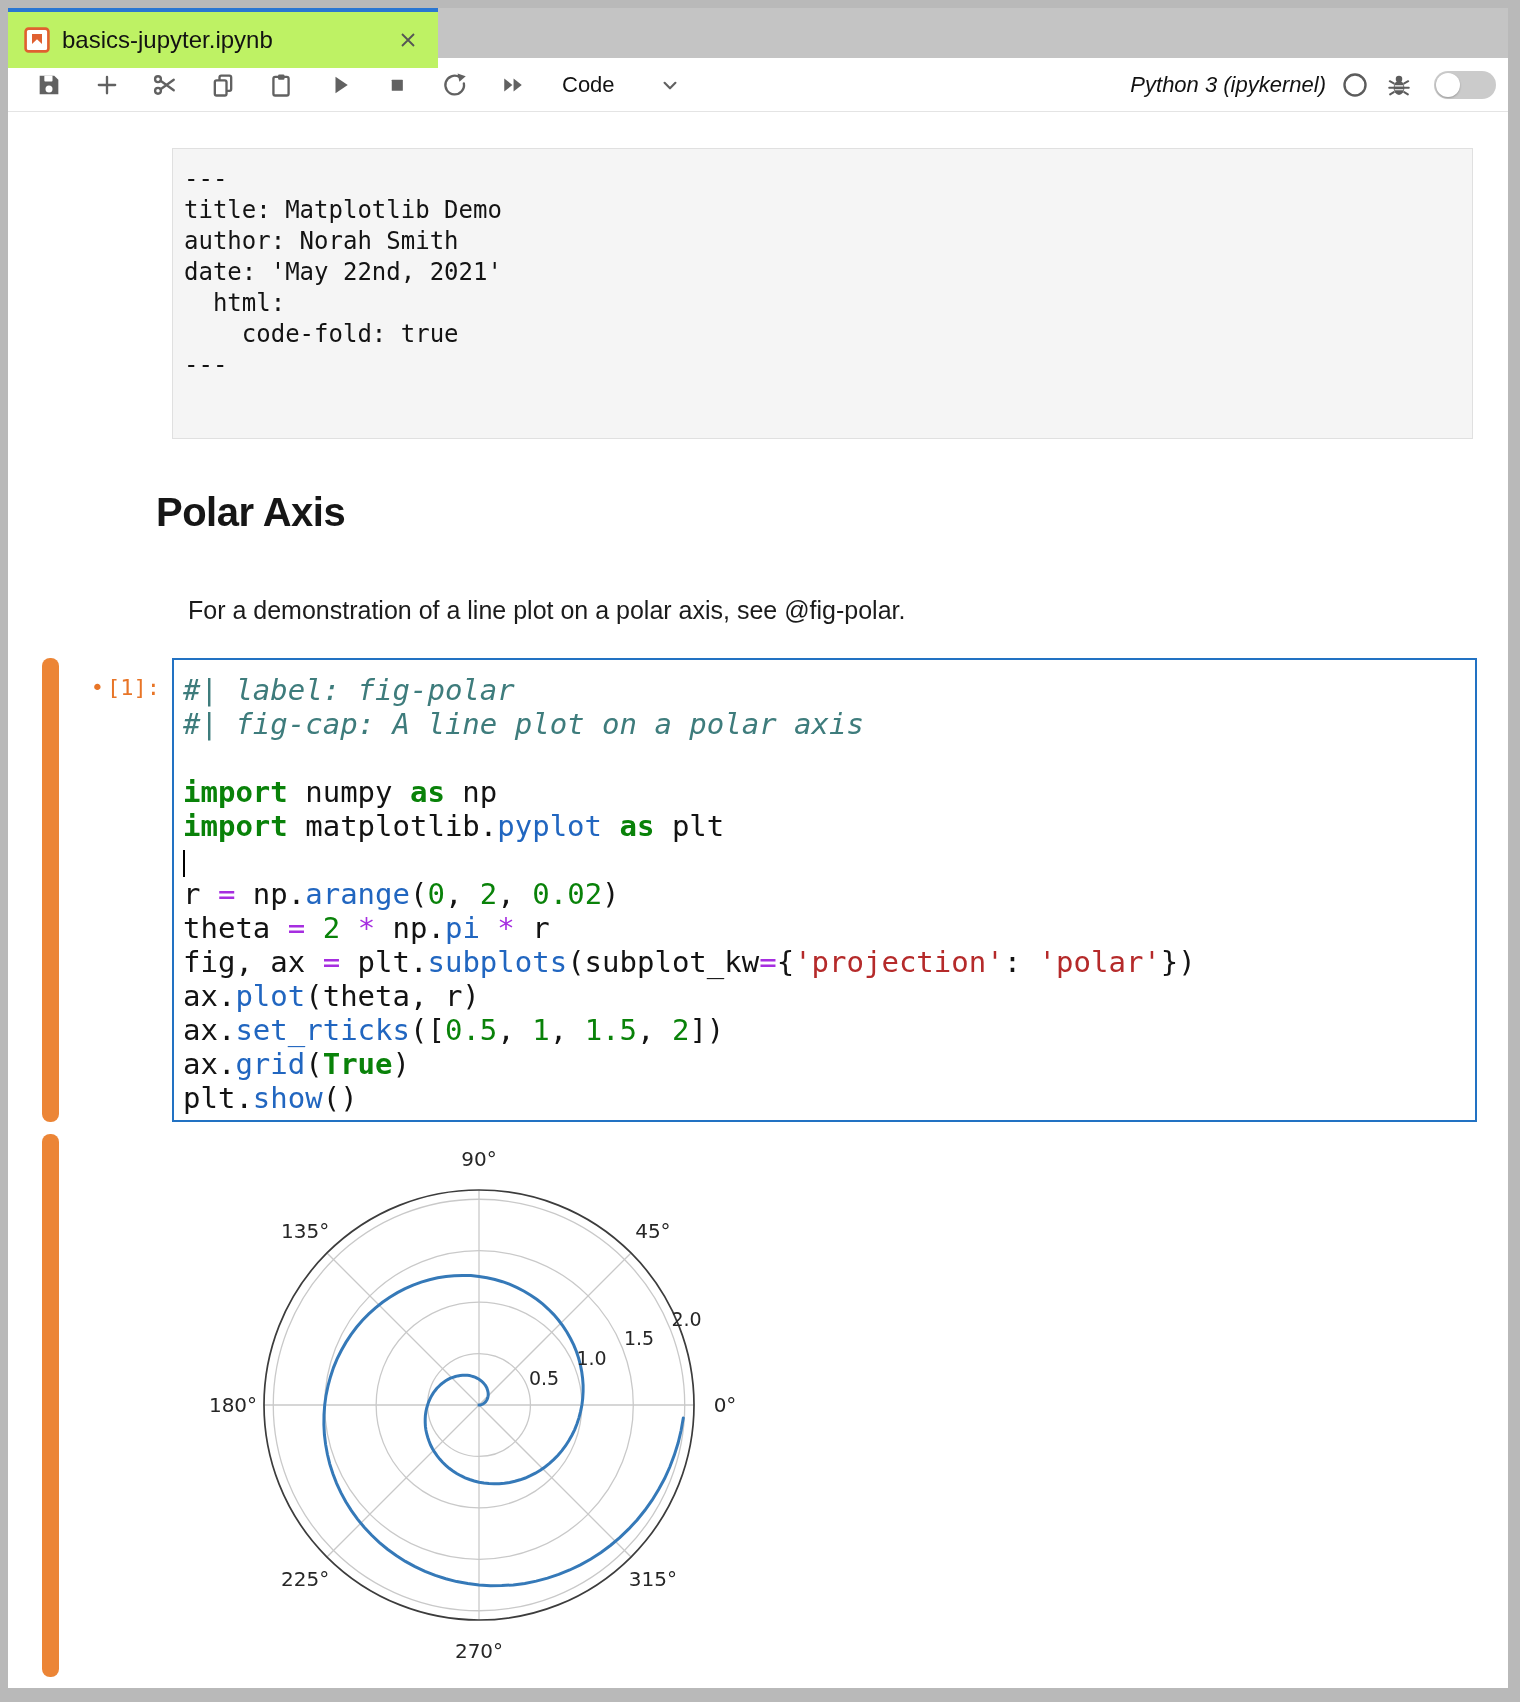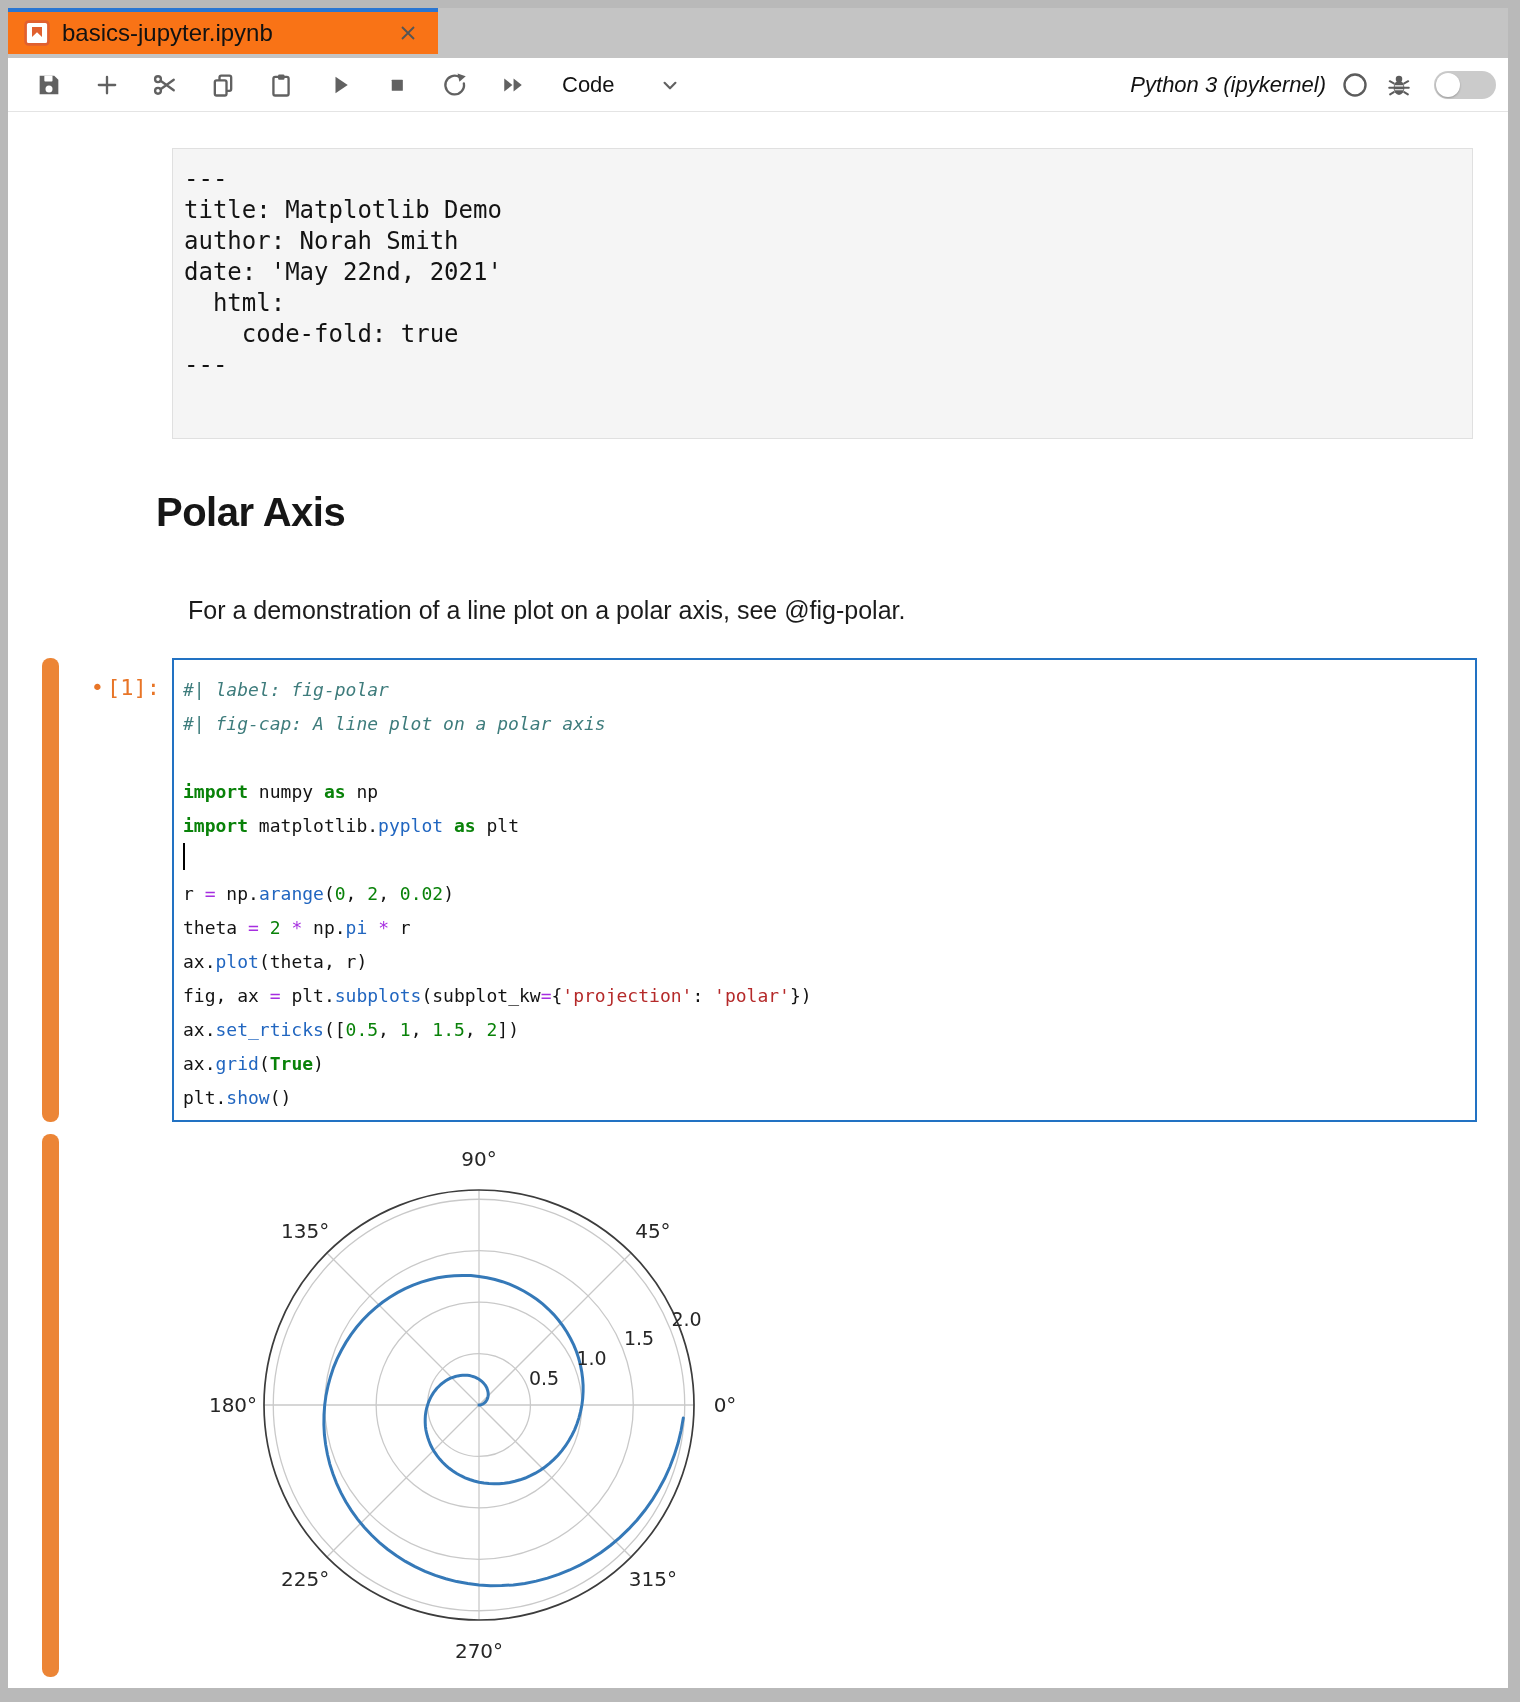--- a/index.html
+++ b/index.html
@@ -2,21 +2,21 @@
 <html><head>
 <meta charset="utf-8">
 <style>
   html,body{margin:0;padding:0;}
   body{font-family:"Liberation Sans",sans-serif;background:#b9b9b9;}
   .canvas{position:relative;width:1520px;height:1702px;background:#b9b9b9;overflow:hidden;}
   .window{position:absolute;left:8px;top:8px;width:1500px;height:1680px;background:#ffffff;}
 
   
   .tabbar{position:relative;height:50px;background:#c4c4c4;}
-  .tab{position:absolute;left:0;top:0;width:430px;height:46px;background:#f97316;
+  .tab{position:absolute;left:0;top:0;width:430px;height:60px;background:#bef264;
        border-top:4px solid #2a76d2;display:flex;align-items:center;padding:0 16px;box-sizing:border-box;}
   .nb-icon{display:flex;margin-right:12px;}
   .tab-title{font-size:24px;color:#121212;white-space:nowrap;}
   .tab-close{margin-left:auto;display:flex;cursor:pointer;padding:4px;}
 
   
   .toolbar{height:54px;display:flex;align-items:center;padding:0 12px 0 24px;box-sizing:border-box;
            border-bottom:1px solid #e4e4e4;background:#fff;justify-content:space-between;}
   .icon-btn{width:34px;height:34px;display:flex;align-items:center;justify-content:center;margin-right:24px;cursor:pointer;}
   .icon-btn svg{stroke:#616161;fill:none;stroke-width:2;stroke-linecap:round;stroke-linejoin:round;}
@@ -46,21 +46,21 @@
 
   .collapser{position:absolute;left:34px;width:17px;background:#ec8536;border-radius:8px;cursor:pointer;}
   .collapser.in{top:546px;height:464px;}
   .collapser.out{top:1022px;height:543px;}
 
   .prompt{position:absolute;left:60px;top:563px;width:92px;text-align:right;font-size:22px;color:#e87527;white-space:nowrap;}
   .prompt .dot{margin-right:3px;}
 
   .code-cell{position:absolute;left:164px;top:546px;width:1305px;height:464px;box-sizing:border-box;
              background:#ffffff;border:2px solid #2272c3;padding:13px 8px 0 9px;cursor:text;}
-  .code-cell .cl{font-size:18px;line-height:34px;white-space:pre;color:#131313;}
+  .code-cell .cl{font-size:29px;line-height:34px;white-space:pre;color:#131313;}
   .tk-cm{color:#3e7c7c;font-style:italic;}
   .tk-kw{color:#098209;font-weight:bold;}
   .tk-fn{color:#2166c0;}
   .tk-op{color:#a62ee0;}
   .tk-num{color:#098209;}
   .tk-str{color:#b52a2a;}
   .tk-pl{color:#131313;}
   .cursor{display:inline-block;width:2px;height:27px;background:#000;vertical-align:text-bottom;}
 
   .output-area{position:absolute;left:152px;top:1018px;width:680px;height:556px;}
@@ -192,22 +192,22 @@
       <div class="prompt mono"><span class="dot">•</span><span>[1]:</span></div>
       <div class="code-cell mono" id="code-cell">
           <div class="cl"><span class="tk-cm">#| label: fig-polar</span></div>
           <div class="cl"><span class="tk-cm">#| fig-cap: A line plot on a polar axis</span></div>
           <div class="cl">&nbsp;</div>
           <div class="cl"><span class="tk-kw">import</span><span class="tk-pl"> numpy </span><span class="tk-kw">as</span><span class="tk-pl"> np</span></div>
           <div class="cl"><span class="tk-kw">import</span><span class="tk-pl"> matplotlib.</span><span class="tk-fn">pyplot</span><span class="tk-pl"> </span><span class="tk-kw">as</span><span class="tk-pl"> plt</span></div>
           <div class="cl"><span class="cursor"></span></div>
           <div class="cl"><span class="tk-pl">r </span><span class="tk-op">=</span><span class="tk-pl"> np.</span><span class="tk-fn">arange</span><span class="tk-pl">(</span><span class="tk-num">0</span><span class="tk-pl">, </span><span class="tk-num">2</span><span class="tk-pl">, </span><span class="tk-num">0.02</span><span class="tk-pl">)</span></div>
           <div class="cl"><span class="tk-pl">theta </span><span class="tk-op">=</span><span class="tk-pl"> </span><span class="tk-num">2</span><span class="tk-pl"> </span><span class="tk-op">*</span><span class="tk-pl"> np.</span><span class="tk-fn">pi</span><span class="tk-pl"> </span><span class="tk-op">*</span><span class="tk-pl"> r</span></div>
+          <div class="cl"><span class="tk-pl">fig, ax </span><span class="tk-op">=</span><span class="tk-pl"> plt.</span><span class="tk-fn">subplots</span><span class="tk-pl">(subplot_kw</span><span class="tk-op">=</span><span class="tk-pl">{</span><span class="tk-str">'projection'</span><span class="tk-pl">: </span><span class="tk-str">'polar'</span><span class="tk-pl">})</span></div>
           <div class="cl"><span class="tk-pl">ax.</span><span class="tk-fn">plot</span><span class="tk-pl">(theta, r)</span></div>
-          <div class="cl"><span class="tk-pl">fig, ax </span><span class="tk-op">=</span><span class="tk-pl"> plt.</span><span class="tk-fn">subplots</span><span class="tk-pl">(subplot_kw</span><span class="tk-op">=</span><span class="tk-pl">{</span><span class="tk-str">'projection'</span><span class="tk-pl">: </span><span class="tk-str">'polar'</span><span class="tk-pl">})</span></div>
           <div class="cl"><span class="tk-pl">ax.</span><span class="tk-fn">set_rticks</span><span class="tk-pl">([</span><span class="tk-num">0.5</span><span class="tk-pl">, </span><span class="tk-num">1</span><span class="tk-pl">, </span><span class="tk-num">1.5</span><span class="tk-pl">, </span><span class="tk-num">2</span><span class="tk-pl">])</span></div>
           <div class="cl"><span class="tk-pl">ax.</span><span class="tk-fn">grid</span><span class="tk-pl">(</span><span class="tk-kw">True</span><span class="tk-pl">)</span></div>
           <div class="cl"><span class="tk-pl">plt.</span><span class="tk-fn">show</span><span class="tk-pl">()</span></div>
         </div>
 
       <div class="collapser out"></div>
       <div class="output-area">
         <svg id="polar-svg" width="680" height="556" viewBox="0 0 680 556">
             <line x1="319" y1="275" x2="534" y2="275" stroke="#c9c9c9" stroke-width="1.3"></line>
             <line x1="319" y1="275" x2="471.0279579551077" y2="122.9720420448923" stroke="#c9c9c9" stroke-width="1.3"></line>

